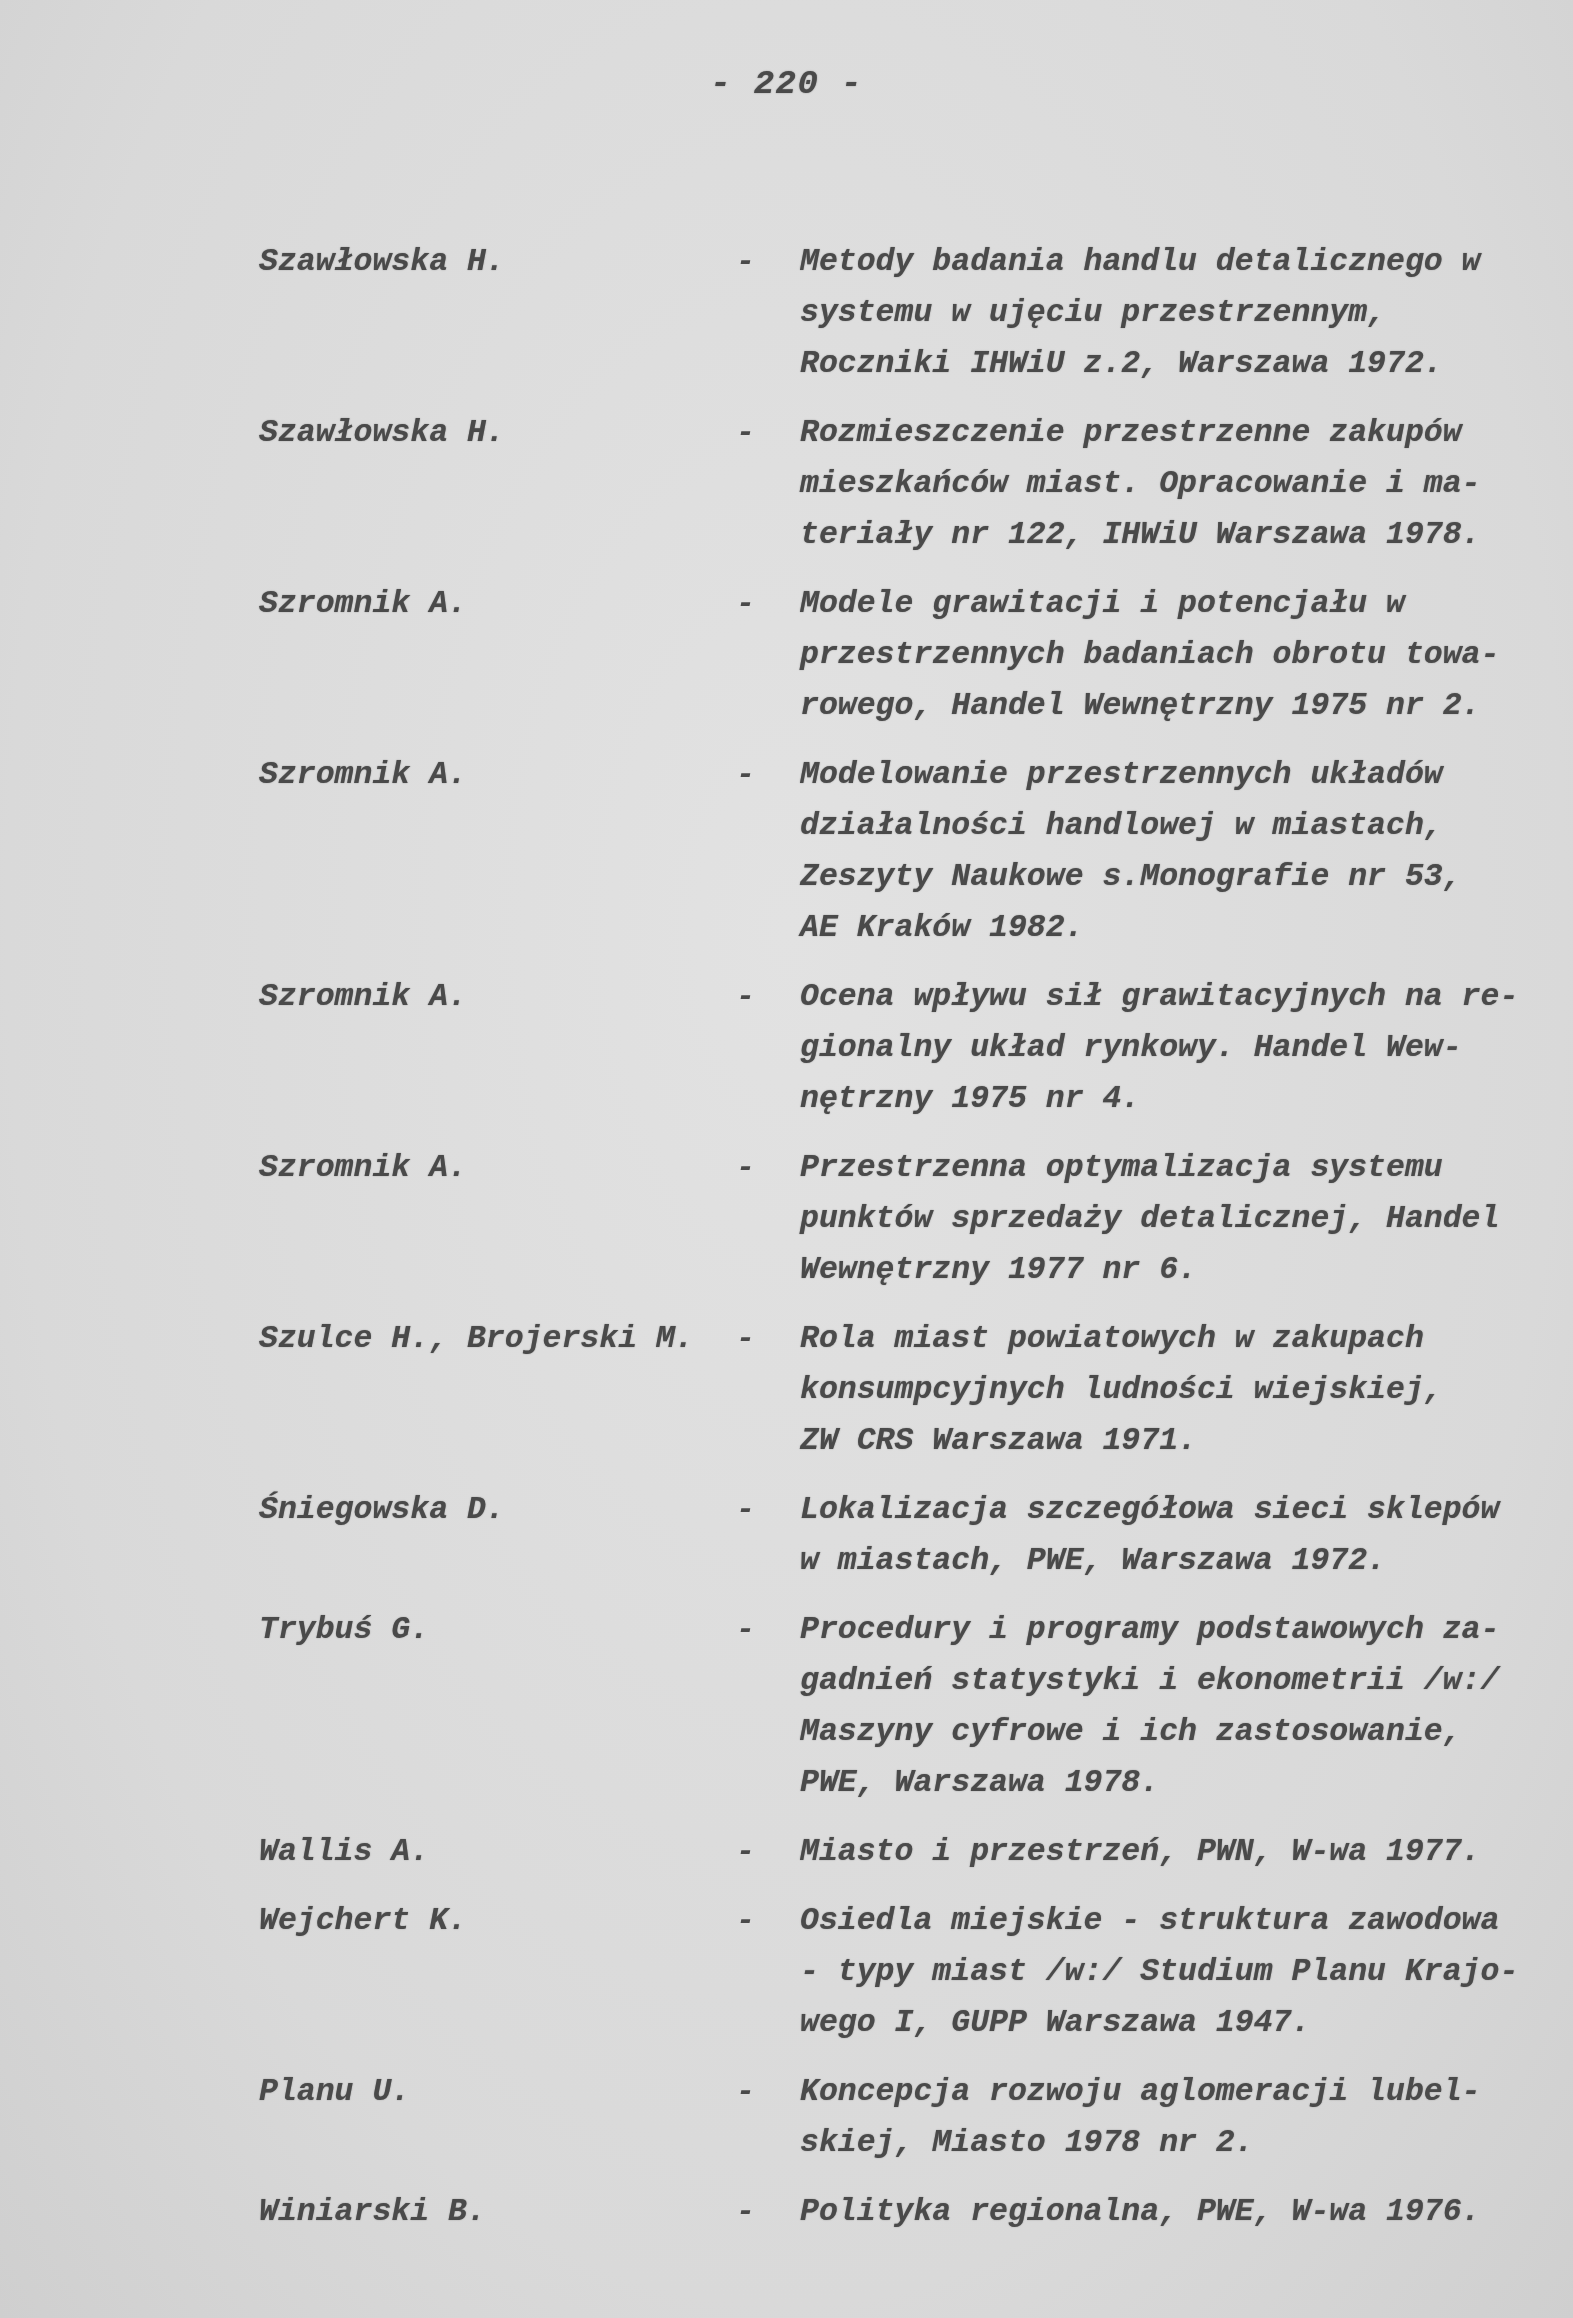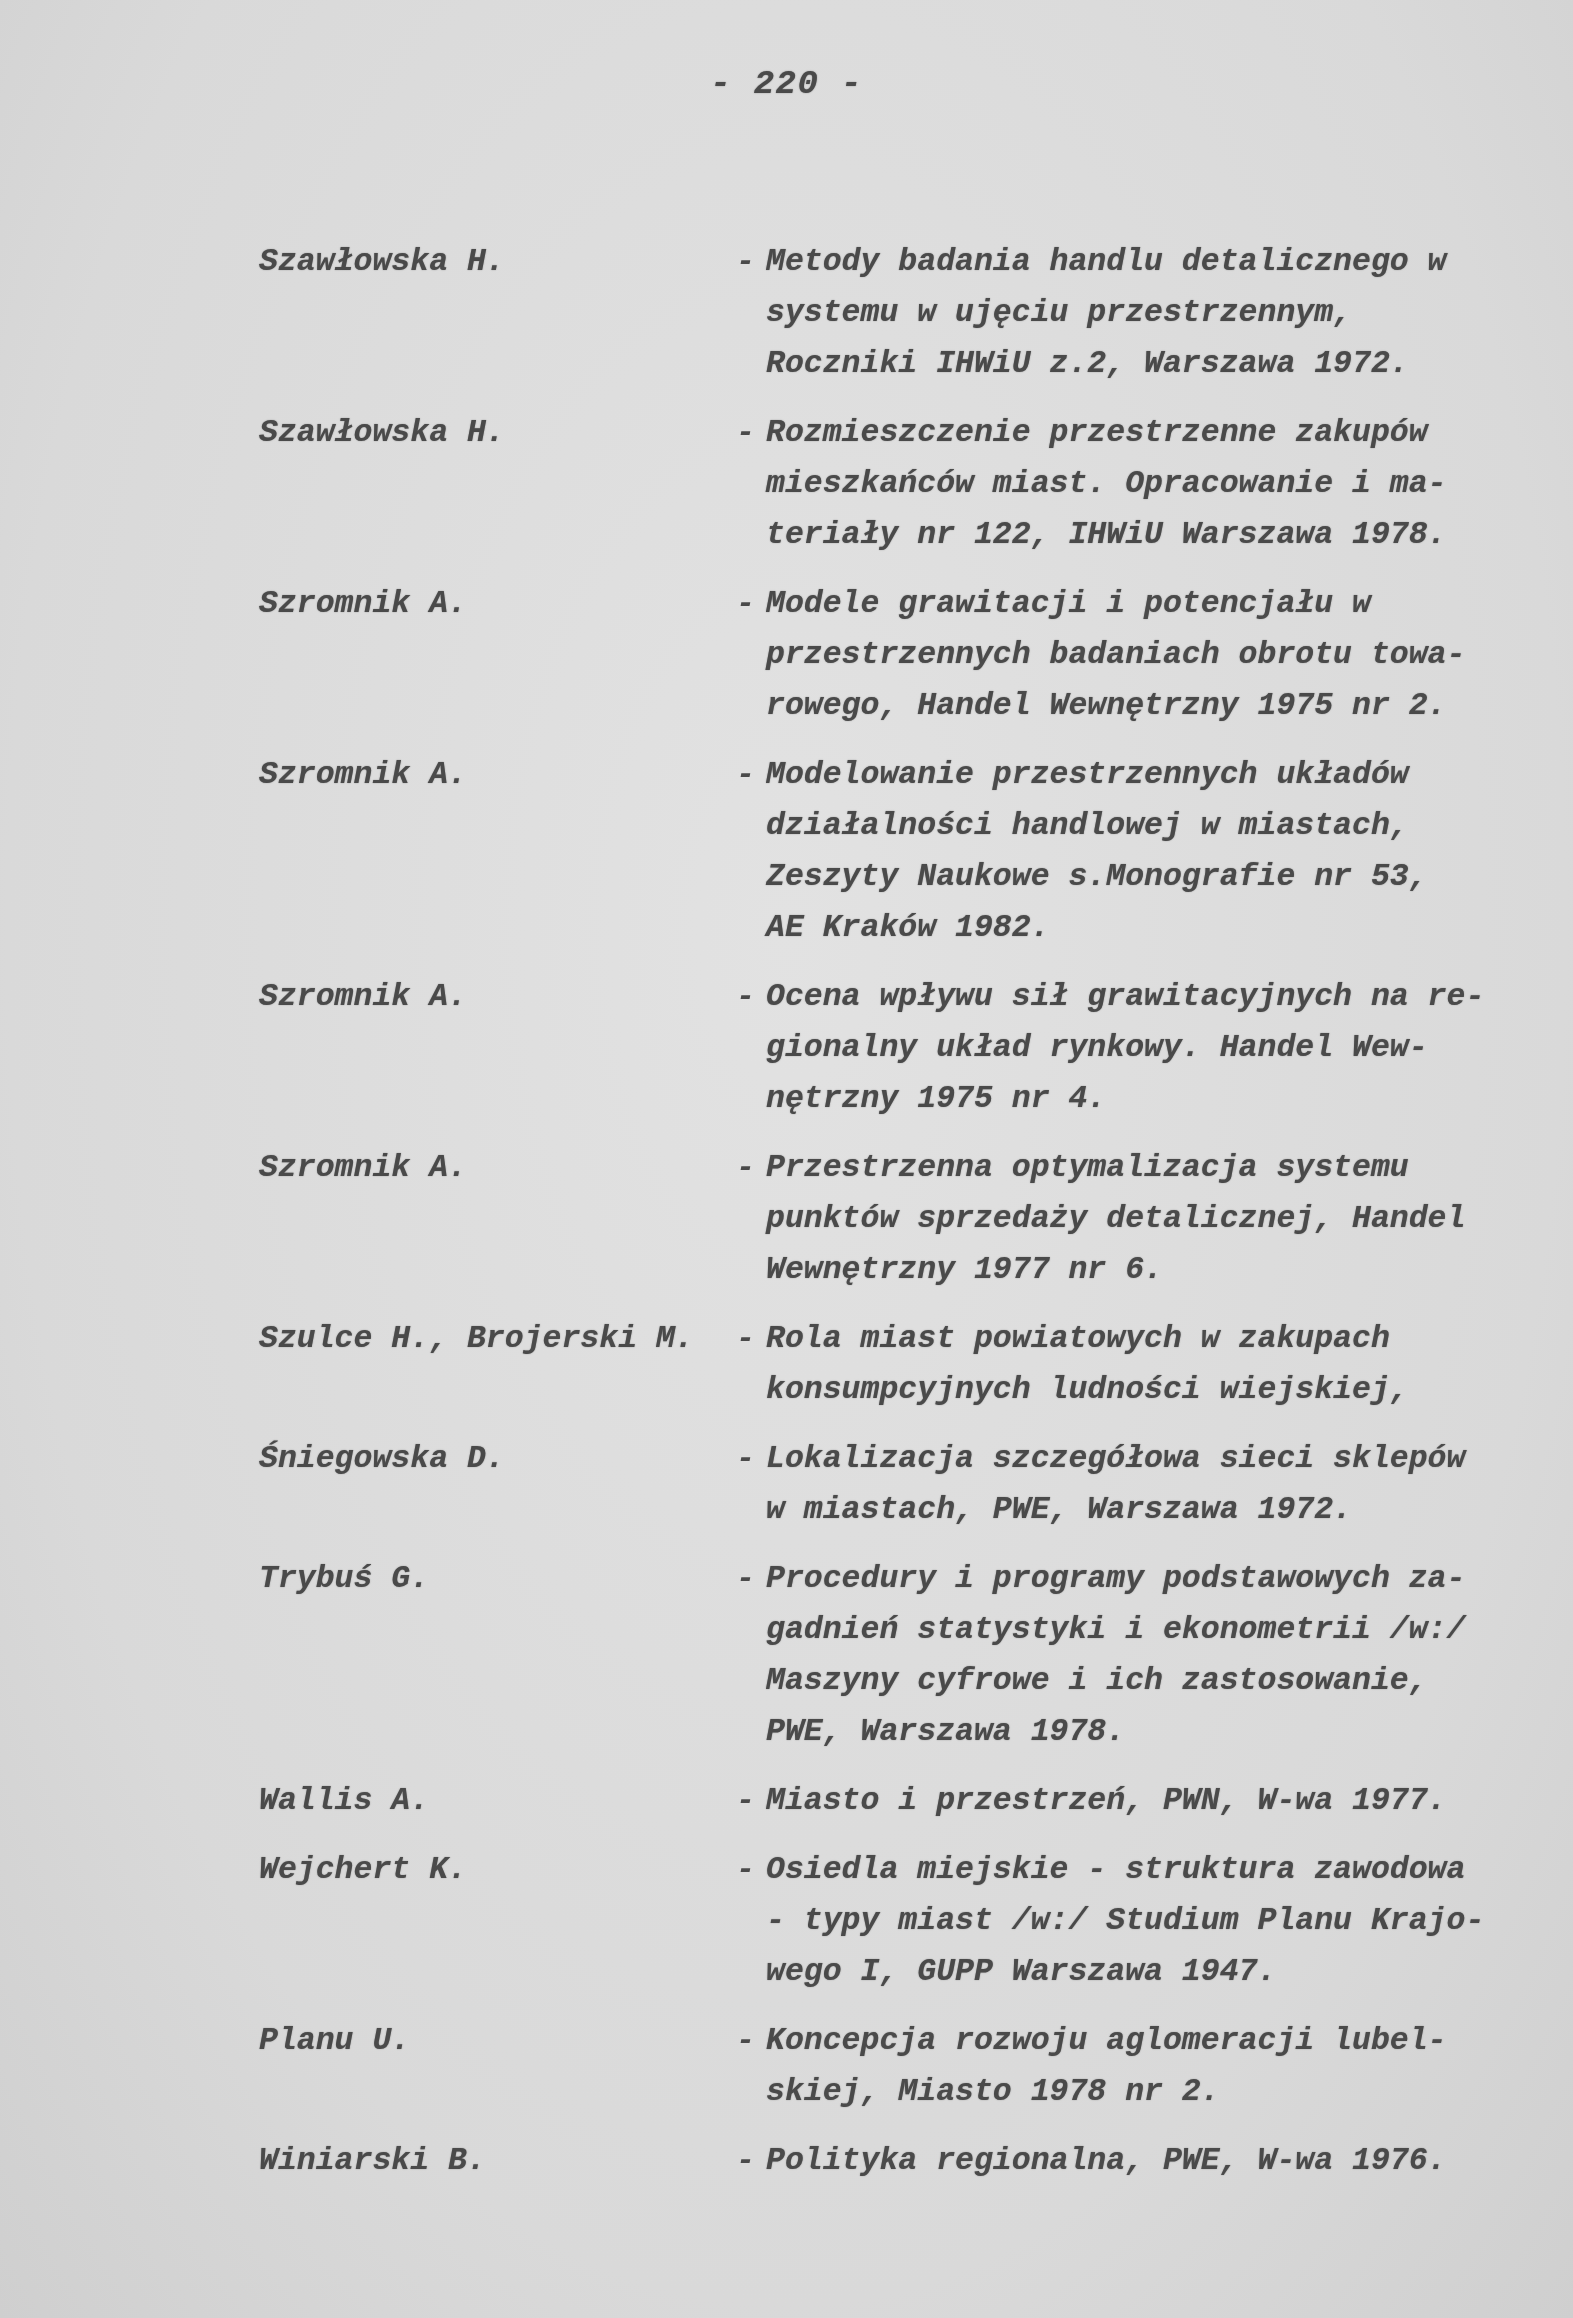--- a/index.html
+++ b/index.html
@@ -21,21 +21,21 @@
     text-align: center; font-size: 34px; font-weight: bold; letter-spacing: 1.4px;
     text-shadow: 0 0 1.4px #777;
   }
   .entries { position: absolute; top: 236px; left: 259px; width: 1294px; }
   .entry { display: flex; margin-bottom: 18px; }
   .author {
     width: 466px; flex: none; font-size: 31.5px; font-weight: bold; line-height: 51px;
     text-shadow: 0 0 1.4px #888;
   }
   .dash { width: 41px; flex: none; font-size: 31.5px; font-weight: bold; line-height: 51px; text-align: center; }
-  .ref { flex: 1; font-size: 31.5px; font-weight: bold; line-height: 51px; text-shadow: 0 0 1.4px #888; }
+  .ref { flex: 1; font-size: 31.5px; font-weight: bold; line-height: 51px; text-shadow: 0 0 1.4px #888; margin-left: 34px; }
   .ref-line { display: block; white-space: nowrap; }
 </style>
 </head>
 <body>
 
 <div class="page">
   <div class="page-number">- 220 -</div>
   <div class="entries" id="entries">
       <div class="entry">
         <div class="author">Szawłowska H.</div>
@@ -91,20 +91,21 @@
           <span class="ref-line">punktów sprzedaży detalicznej, Handel</span>
           <span class="ref-line">Wewnętrzny 1977 nr 6.</span>
         </div>
       </div>
       <div class="entry">
         <div class="author">Szulce H., Brojerski M.</div>
         <div class="dash">-</div>
         <div class="ref">
           <span class="ref-line">Rola miast powiatowych w zakupach</span>
           <span class="ref-line">konsumpcyjnych ludności wiejskiej,</span>
+          <span class="ref-line">ZW CRS Warszawa 1971.</span>
         </div>
       </div>
       <div class="entry">
         <div class="author">Śniegowska D.</div>
         <div class="dash">-</div>
         <div class="ref">
           <span class="ref-line">Lokalizacja szczegółowa sieci sklepów</span>
           <span class="ref-line">w miastach, PWE, Warszawa 1972.</span>
         </div>
       </div>

